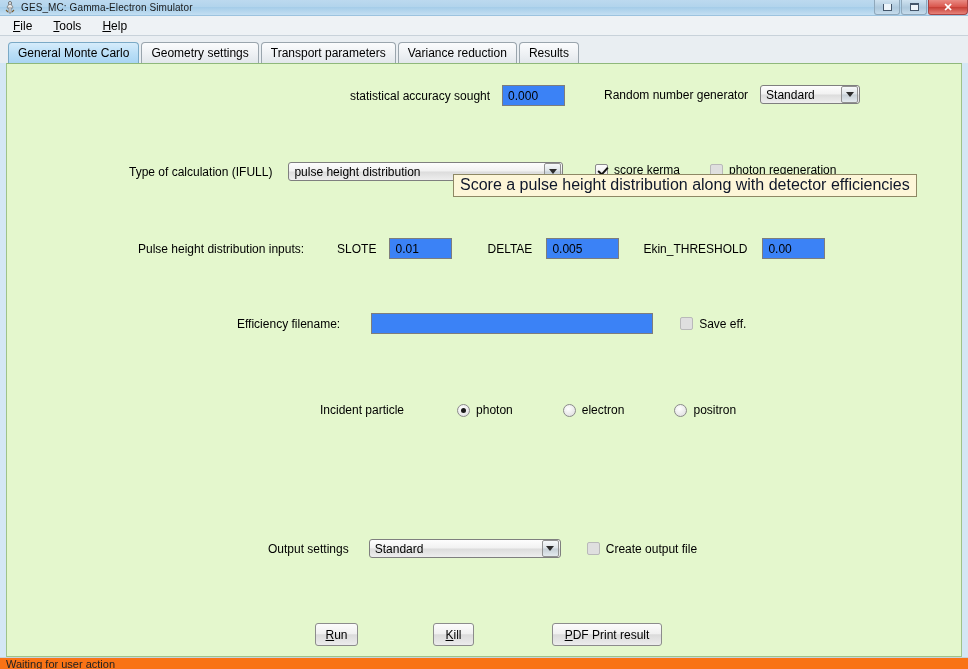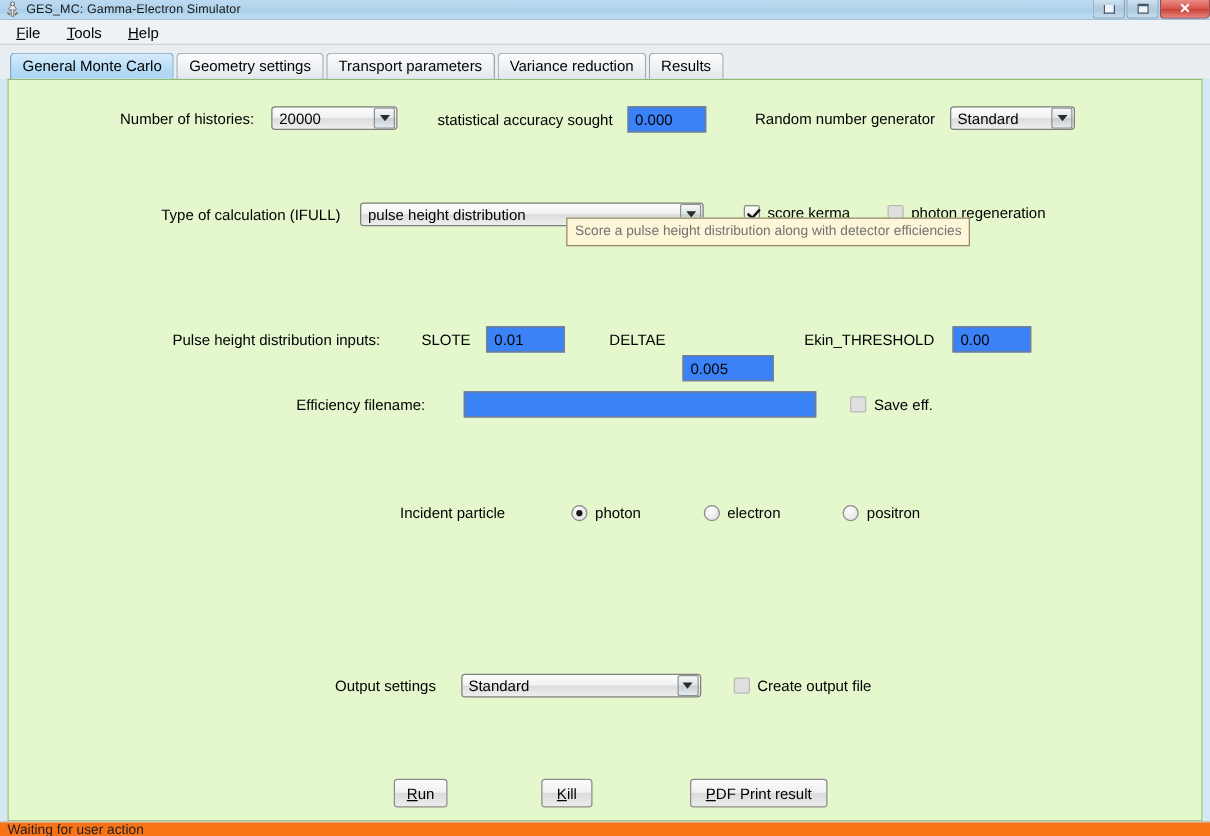--- a/index.html
+++ b/index.html
@@ -227,22 +227,22 @@
     width: 5px; height: 5px;
     border-radius: 50%;
     background: #1a1a1a;
   }
 
   
   .tooltip {
     position: absolute;
     background: #fdf6d8;
     border: 1px solid #8e8864;
-    font-size: 11px;
-    color: #737373;
+    font-size: 16px;
+    color: #0f172a;
     padding: 2px 6px 3px 6px;
     white-space: nowrap;
     line-height: 16px;
   }
 
   
   .btn {
     height: 23px;
     border: 1px solid #8c8c8c;
     border-radius: 3px;
@@ -322,29 +322,20 @@
       <div class="tab active">General Monte Carlo</div>
       <div class="tab">Geometry settings</div>
       <div class="tab">Transport parameters</div>
       <div class="tab">Variance reduction</div>
       <div class="tab">Results</div>
     </div>
   </div>
 
   <div class="panel">
 
-    <div class="row" style="left:89px; top:21px;">
-      <span class="lbl">Number of histories:</span>
-      <div class="combo" style="width:101px; margin-left:14px;">
-        <span class="cval">20000</span>
-        <span class="carrow">
-            <i class="tri-down"></i>
-          </span>
-      </div>
-    </div>
 
     <div class="row" style="left:343px; top:21px;">
       <span class="lbl">statistical accuracy sought</span>
       <div class="tfield" style="width:63px; margin-left:12px;">0.000</div>
     </div>
 
     <div class="row" style="left:597px; top:21px;">
       <span class="lbl">Random number generator</span>
       <div class="combo" style="width:100px; margin-left:12px;">
         <span class="cval">Standard</span>
@@ -378,21 +369,21 @@
       </span>
     </div>
 
     <div class="tooltip" style="left:446px; top:110px;">Score a pulse height distribution along with detector efficiencies</div>
 
     <div class="row" style="left:131px; top:174px;">
       <span class="lbl">Pulse height distribution inputs:</span>
       <span class="lbl" style="margin-left:33px;">SLOTE</span>
       <div class="tfield" style="width:63px; margin-left:13px;">0.01</div>
       <span class="lbl" style="margin-left:35px;">DELTAE</span>
-      <div class="tfield" style="width:73px; margin-left:14px;margin-top:46px;">0.005</div>
+      <div class="tfield" style="width:73px; margin-left:14px;">0.005</div>
       <span class="lbl" style="margin-left:24px;">Ekin_THRESHOLD</span>
       <div class="tfield" style="width:63px; margin-left:15px;">0.00</div>
     </div>
 
     <div class="row" style="left:230px; top:249px;">
       <span class="lbl">Efficiency filename:</span>
       <div class="tfield" style="width:282px; margin-left:31px;"></div>
       <span class="chk-wrap" style="margin-left:27px;">
         <span class="chk off"></span>
         <span class="lbl">Save eff.</span>

